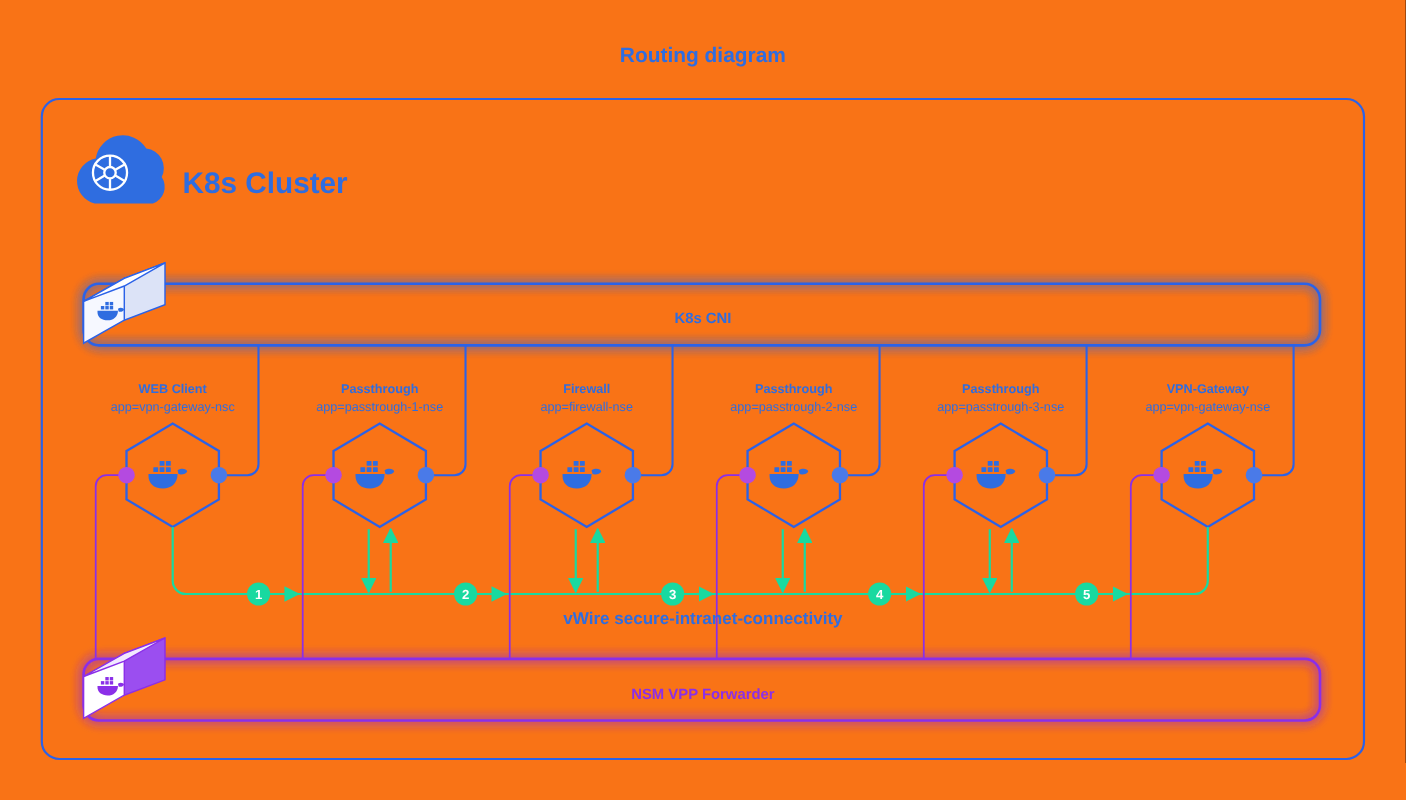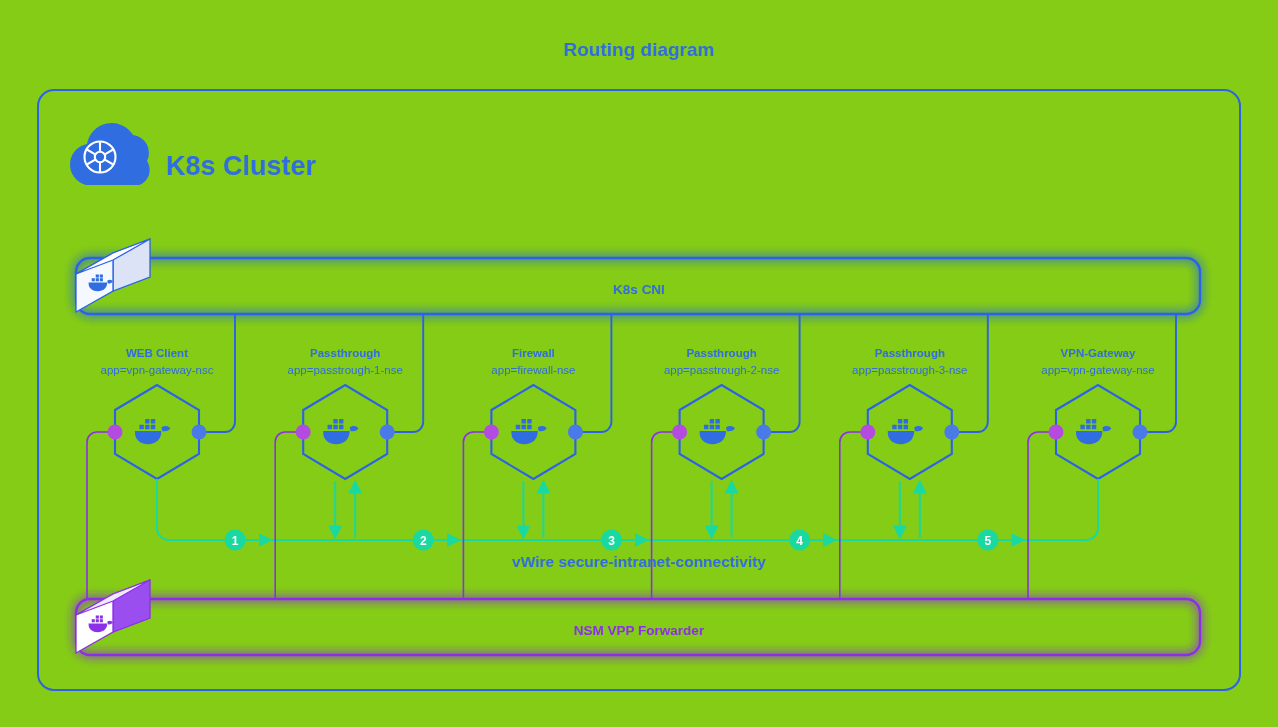--- a/index.html
+++ b/index.html
@@ -1,18 +1,18 @@
 <!DOCTYPE html>
 <html><head>
 <meta charset="utf-8">
 <style>
   html,body{margin:0;padding:0;background:#000;}
   body{width:1278px;height:727px;overflow:hidden;
        font-family:"Liberation Sans","DejaVu Sans",sans-serif;}
-  #stage{position:relative;width:1278px;height:727px;background:#84cc16;}
+  #stage{position:relative;width:1278px;height:727px;background:#f97316;}
   #diagram{position:absolute;left:0;top:0;width:1278px;height:727px;}
   .ttl{font-weight:700;}
 </style>
 </head>
 <body>
 
 <div id="stage">
 
   <svg id="diagram" viewBox="0 0 1278 727">
     <defs>

